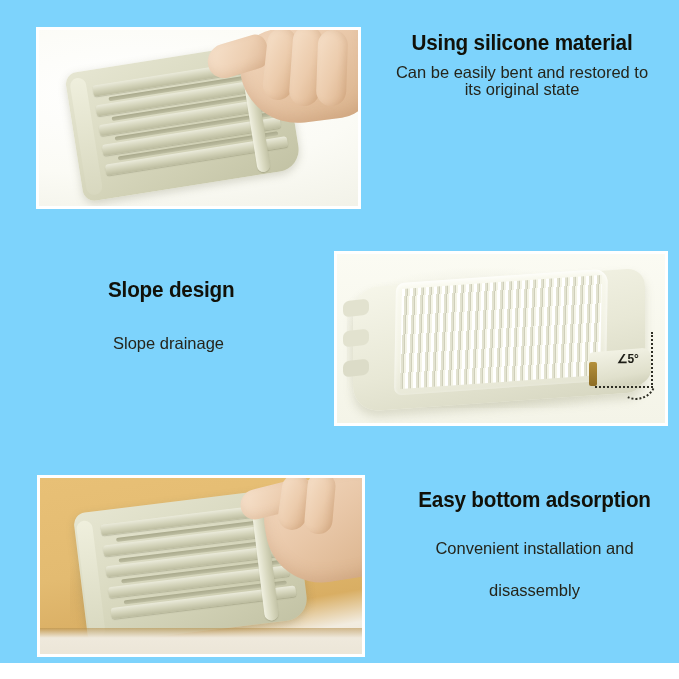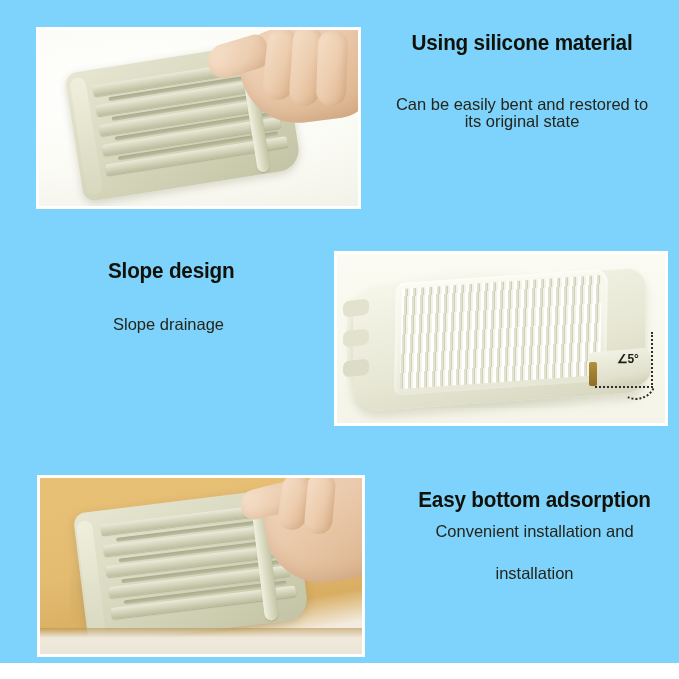--- a/index.html
+++ b/index.html
@@ -147,31 +147,31 @@
     font-weight: 400;
     font-size: 16.5px;
     color: #25251b;
     white-space: nowrap;
     line-height: 1.0;
   }
 
   #tb-silicone { left: 372px; top: 30px; width: 300px; text-align: center; }
   #tb-silicone .headline { display: block; }
   #tb-silicone .body-line { display: block; }
-  #tb-silicone .l1 { margin-top: 40px; }
+  #tb-silicone .l1 { margin-top: 8px; }
   #tb-silicone .l2 { }
 
-  #tb-slope { left: 108px; top: 258px; width: 240px; }
+  #tb-slope { left: 108px; top: 277px; width: 240px; }
   #tb-slope .headline { display: block; }
   #tb-slope .l1 { display: block; margin-top: 32px; margin-left: 5px; }
 
   #tb-adsorption { left: 392px; top: 487px; width: 285px; text-align: center; }
   #tb-adsorption .headline { display: block; }
   #tb-adsorption .body-line { display: block; }
-  #tb-adsorption .l1 { margin-top: 10px; }
+  #tb-adsorption .l1 { margin-top: 27px; }
   #tb-adsorption .l2 { margin-top: 25px; }
 </style>
 </head>
 <body>
 
 <div id="page">
 
   <div class="photo" id="photo-hand-bent">
     <div class="photo-inner">
 
@@ -307,16 +307,16 @@
 
       <div style="position:absolute; left:0; bottom:0; width:100%; height:26px;
                   background:linear-gradient(180deg, rgba(180,140,70,0.55) 0%, #efe9dc 38%, #ece6d8 100%);"></div>
 
     </div>
   </div>
 
   <div class="text-block" id="tb-adsorption">
     <span class="headline center">Easy bottom adsorption</span>
     <span class="body-line l1">Convenient installation and</span>
-    <span class="body-line l2">installation</span>
+    <span class="body-line l2">disassembly</span>
   </div>
 
 </div>
 
 </body></html>

